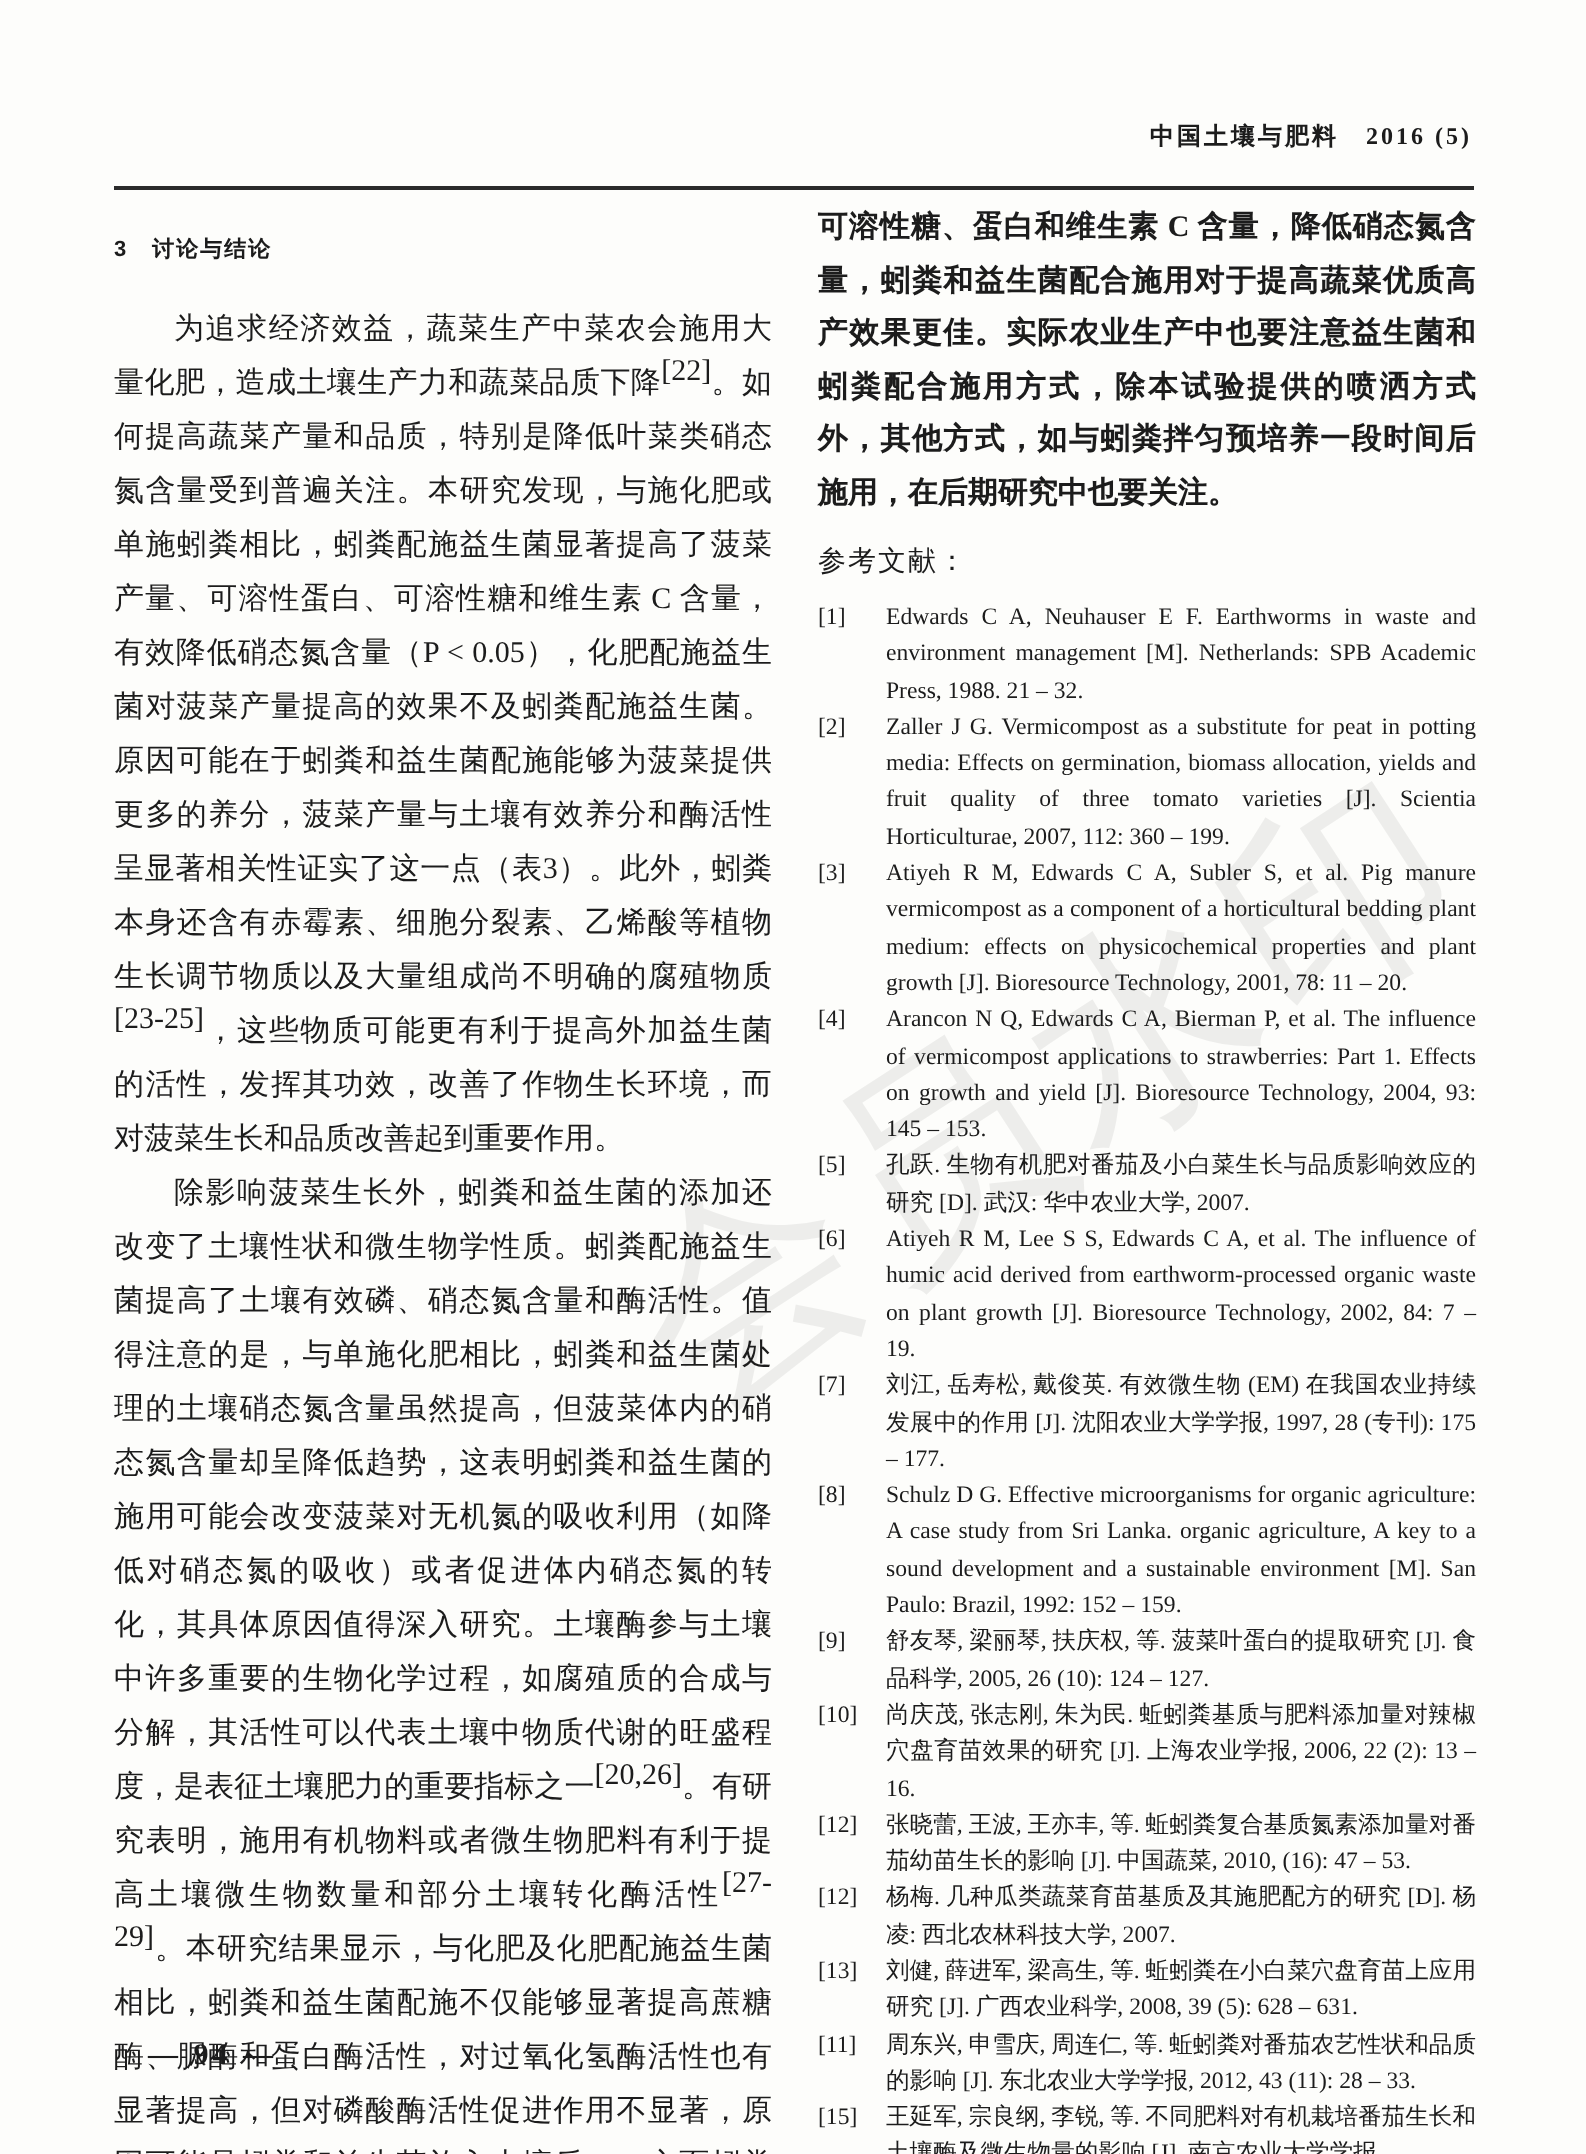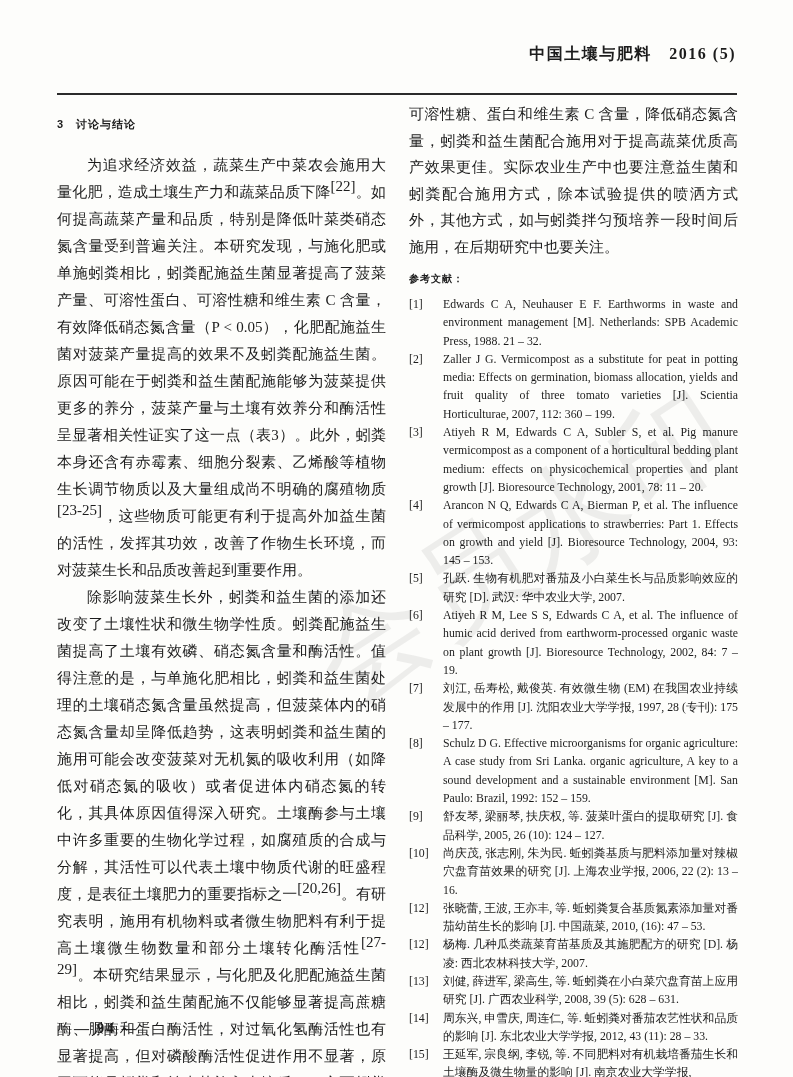--- a/index.html
+++ b/index.html
@@ -5,22 +5,22 @@
   * { margin:0; padding:0; box-sizing:border-box; }
   html,body { width:793px; height:1077px; }
   body {
     position:relative;
     background:#fdfdfb;
     color:#1c1c1c;
     font-family:"Liberation Serif","DejaVu Serif",serif;
     overflow:hidden;
   }
   .journal-header {
-    position:absolute; top:44px; right:57px;
-    font-size:16px; font-weight:bold; letter-spacing:1.5px;
+    position:absolute; top:60px; right:57px;
+    font-size:12px; font-weight:bold; letter-spacing:1.5px;
   }
   .header-rule {
     position:absolute; left:57px; right:56px; top:93px;
     border-top:2px solid #2b2b2b;
   }
   .columns {
     position:absolute; top:101px; left:57px; width:681px;
     display:flex; gap:23px;
   }
   .col-left  { width:329px; }
@@ -29,25 +29,25 @@
     font-family:"Liberation Sans","DejaVu Sans",sans-serif;
     font-weight:bold; font-size:11px;
     margin:16px 0 20px 0; letter-spacing:1px;
   }
   .para {
     font-size:15px; line-height:27px;
     text-align:justify; text-indent:2em;
   }
   .para sup, .cont-para sup { font-size:15px; line-height:0; }
   .cont-para {
-    font-size:15px; line-height:26.5px; text-align:justify;
+    font-size:15px; line-height:26.5px; text-align:justify;font-weight:bold;
   }
   .refs-heading {
     font-family:"Liberation Sans","DejaVu Sans",sans-serif;
-    font-weight:bold; font-size:10px;
+    font-weight:normal; font-size:14px;
     margin:12px 0 9px 0; letter-spacing:1px;
   }
   .ref {
     display:flex; font-size:11.8px; line-height:18.3px;
   }
   .ref-num { width:34px; flex:none; }
   .ref-text { flex:1; text-align:justify; }
   .page-number {
     position:absolute; left:74px; top:1020px;
     font-size:15px; font-weight:bold; letter-spacing:2px;
@@ -128,21 +128,21 @@
         </div>
         <div class="ref">
           <span class="ref-num">[12]</span>
           <span class="ref-text">杨梅. 几种瓜类蔬菜育苗基质及其施肥配方的研究 [D]. 杨凌: 西北农林科技大学, 2007.</span>
         </div>
         <div class="ref">
           <span class="ref-num">[13]</span>
           <span class="ref-text">刘健, 薛进军, 梁高生, 等. 蚯蚓粪在小白菜穴盘育苗上应用研究 [J]. 广西农业科学, 2008, 39 (5): 628 – 631.</span>
         </div>
         <div class="ref">
-          <span class="ref-num">[14]</span>
+          <span class="ref-num">[11]</span>
           <span class="ref-text">周东兴, 申雪庆, 周连仁, 等. 蚯蚓粪对番茄农艺性状和品质的影响 [J]. 东北农业大学学报, 2012, 43 (11): 28 – 33.</span>
         </div>
         <div class="ref">
           <span class="ref-num">[15]</span>
           <span class="ref-text">王延军, 宗良纲, 李锐, 等. 不同肥料对有机栽培番茄生长和土壤酶及微生物量的影响 [J]. 南京农业大学学报,</span>
         </div>
       </div>
   </div>
 
 </div>

